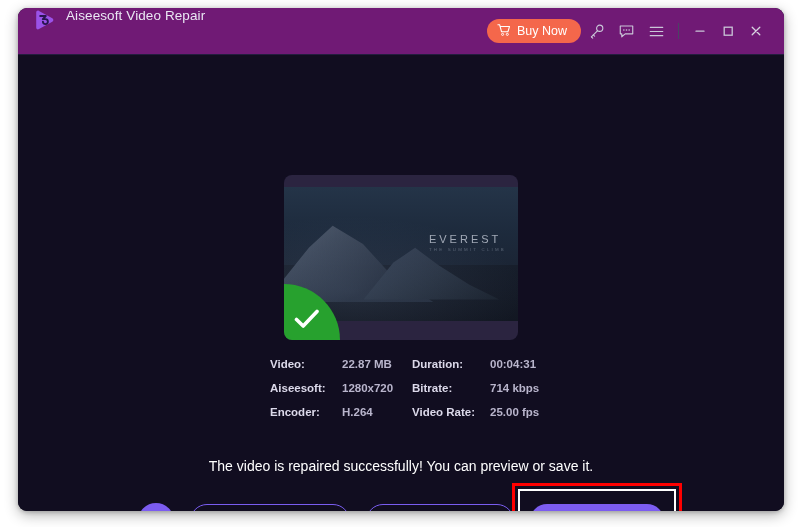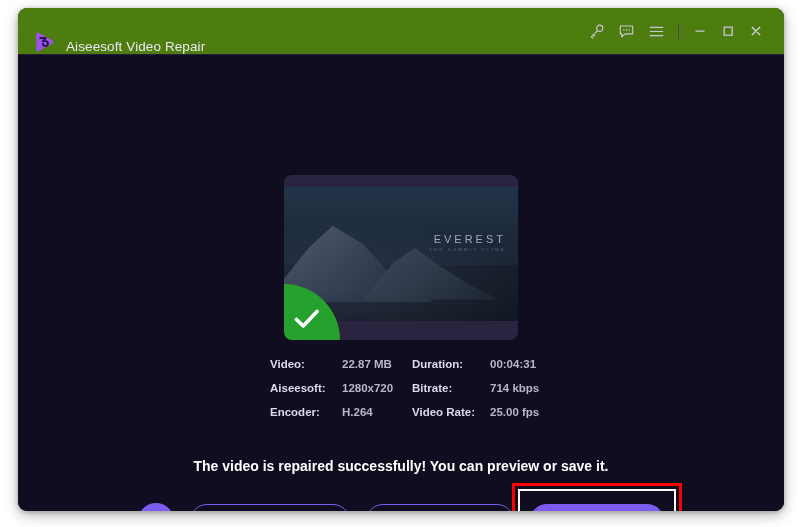--- a/index.html
+++ b/index.html
@@ -21,24 +21,24 @@
     background: #120f22;
     border-radius: 9px;
     box-shadow: 0 4px 14px rgba(0,0,0,0.30), 0 1px 4px rgba(0,0,0,0.22);
     overflow: hidden;
   }
 
   
   .titlebar {
     position: relative;
     height: 46px;
-    background: #4d7c0f;
+    background: #701a75;
     border-bottom: 1px solid #241d3f;
     display: flex;
-    align-items: flex-end;
+    align-items: flex-start;
   }
   .logo-mark {
     margin-left: 14px;
     width: 24px;
     height: 24px;
     position: relative;
     flex: none;
   }
   .logo-mark svg { display:block; }
   .app-title {
@@ -153,21 +153,21 @@
     clip-path: polygon(0% 62%, 38% 34%, 72% 18%, 100% 10%, 100% 100%, 0% 100%);
   }
   .haze {
     position:absolute; left:0; top:0; width:100%; height:100%;
     background: radial-gradient(120% 90% at 28% 78%, rgba(120,140,170,.16), rgba(0,0,0,0) 62%);
   }
   .everest-title {
     position: absolute;
     right: 12px;
     top: 46px;
-    text-align: right;
+    text-align: left;
     color: #c6ccd8;
     font-size: 11px;
     letter-spacing: 3px;
     opacity: .78;
   }
   .everest-sub {
     color: #9aa4b4;
     font-size: 4.4px;
     letter-spacing: 2.2px;
     opacity: .62;
@@ -222,21 +222,21 @@
 
   
   .status-line {
     position: absolute;
     left: 0;
     right: 0;
     top: 403px;
     text-align: center;
     color: #ffffff;
     font-size: 14px;
-    font-weight: bold;
+    font-weight: normal;
   }
 
   
   .button-row {
     position: absolute;
     left: 0;
     right: 0;
     top: 448px;
     display: flex;
     align-items: center;
@@ -309,20 +309,30 @@
   <div class="titlebar">
     <div class="logo-mark">
       <svg width="24" height="24" viewBox="0 0 24 24">
         <path d="M4.2 4.6 C4.2 3.0 5.6 2.1 7.0 2.9 L20.3 10.3 C21.7 11.1 21.7 12.9 20.3 13.7 L7.0 21.1 C5.6 21.9 4.2 21.0 4.2 19.4 Z" fill="#9a52e8"></path>
         <path d="M8.2 8.0 h5.6 l-3.0 3.1 h2.6 a2.5 2.5 0 1 1 -2.5 2.5" fill="none" stroke="#2a1550" stroke-width="1.9" stroke-linecap="round" stroke-linejoin="round"></path>
       </svg>
     </div>
     <div class="app-title">Aiseesoft Video Repair</div>
 
     <div class="titlebar-right">
+      <button class="buy-now">
+        <span>
+          <svg width="14" height="14" viewBox="0 0 16 16">
+            <path d="M1 2h2l2.2 8h7.3l1.8-6H4.4" fill="none" stroke="#ffffff" stroke-width="1.2" stroke-linecap="round" stroke-linejoin="round"></path>
+            <circle cx="6.4" cy="13" r="1.2" fill="none" stroke="#ffffff" stroke-width="1.1"></circle>
+            <circle cx="11.8" cy="13" r="1.2" fill="none" stroke="#ffffff" stroke-width="1.1"></circle>
+          </svg>
+        </span>
+        <span>Buy Now</span>
+      </button>
 
       <div class="tb-icon">
         <svg width="17" height="17" viewBox="0 0 18 18">
           <circle cx="12.4" cy="5.6" r="3.3" fill="none" stroke="#c9c6d8" stroke-width="1.2"></circle>
           <path d="M10.2 8.0 L3.6 14.6" fill="none" stroke="#c9c6d8" stroke-width="1.2" stroke-linecap="round"></path>
           <path d="M5.6 12.6 L7.0 14.0 M3.6 14.6 L5.0 16.0" fill="none" stroke="#c9c6d8" stroke-width="1.2" stroke-linecap="round"></path>
         </svg>
       </div>
 
       <div class="tb-icon">

